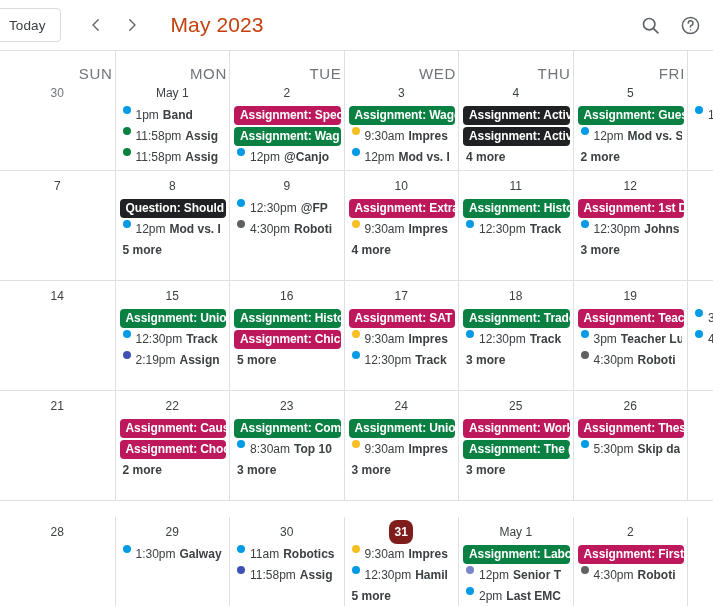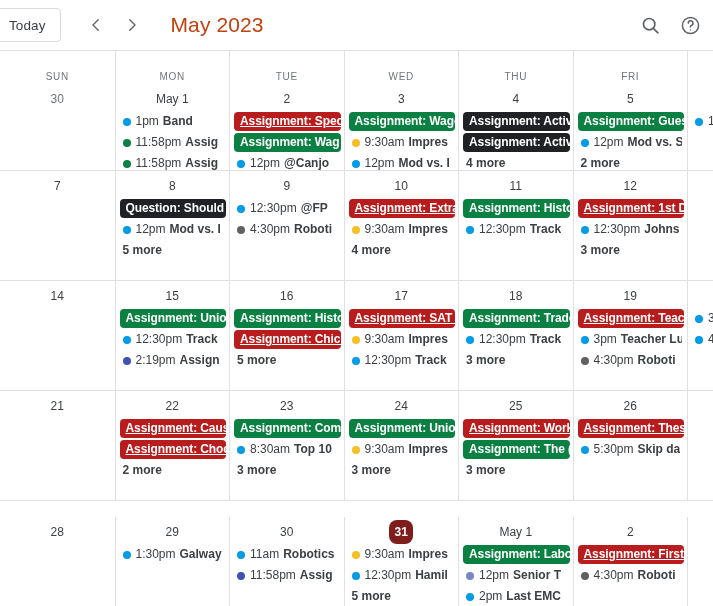--- a/index.html
+++ b/index.html
@@ -93,25 +93,25 @@
 
   .day-cell {
     border-left: 1px solid #e0e0e0;
     padding: 0 2px;
     overflow: hidden;
     position: relative;
   }
   .day-cell:first-child { border-left: none; }
 
   .dow-label {
-    text-align: center;
-    font-size: 10px;
+    text-align: right;
+    font-size: 15px;
     color: #70757a;
     letter-spacing: .7px;
-    margin-top: 20px;
+    margin-top: 14px;
     height: 13px;
     text-transform: uppercase;
   }
   .daynum-wrap {
     display: flex;
     justify-content: center;
     margin-top: 3px;
     height: 24px;
   }
   .daynum {
@@ -143,35 +143,34 @@
     margin: 0 1px 2px 2px;
     padding: 0 6px;
     font-size: 12px;
     font-weight: bold;
     color: #ffffff;
     white-space: nowrap;
     overflow: hidden;
     cursor: pointer;
     letter-spacing: -0.1px;
   }
-  .chip.blue  { background: #b91c1c; text-decoration: underline; }
+  .chip.blue  { background: #be185d; }
   .chip.green { background: #0b8043; }
   .chip.black { background: #202124; }
 
   .timed {
     height: 19px;
     line-height: 19px;
     margin: 0 1px 2px 2px;
     padding: 0 2px 0 3px;
     font-size: 12px;
     color: #3c4043;
     white-space: nowrap;
     overflow: hidden;
     display: flex;
-    align-items: center;
     cursor: pointer;
   }
   .dot {
     width: 8px; height: 8px;
     border-radius: 50%;
     flex: 0 0 8px;
     margin-right: 5px;
   }
   .dot.lightblue { background: #039be5; }
   .dot.green     { background: #0b8043; }

